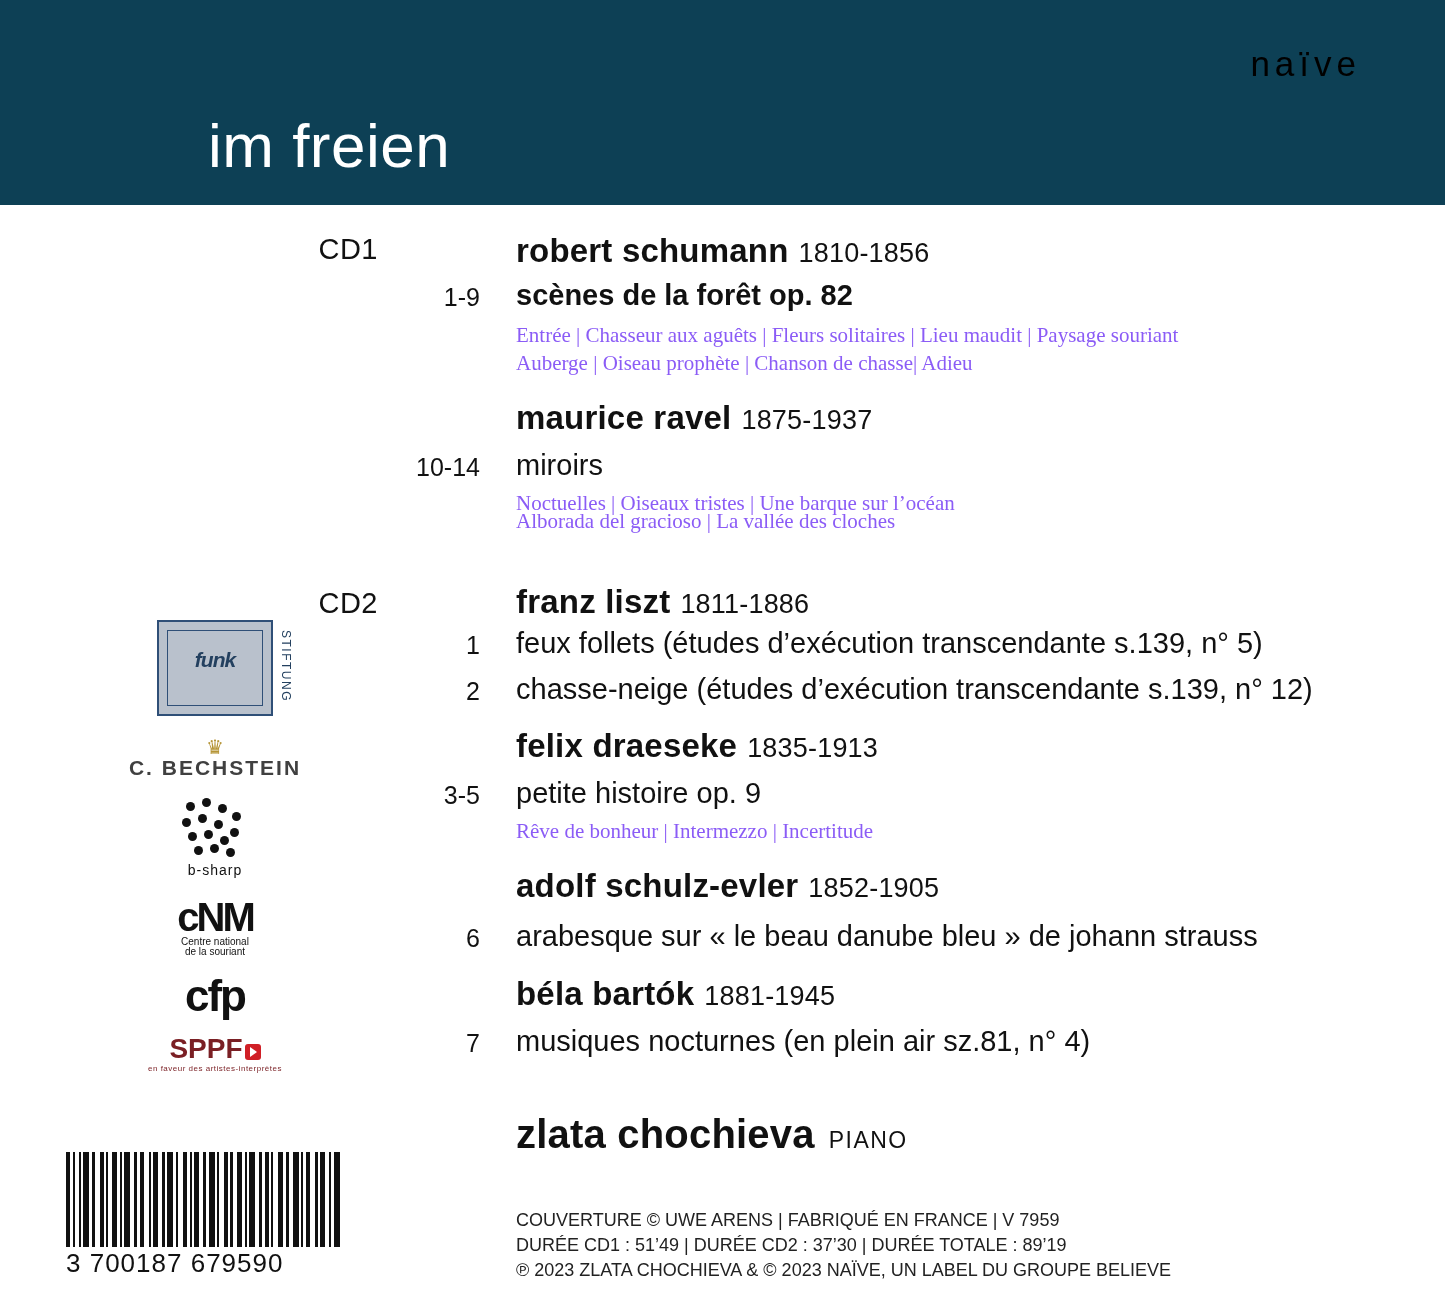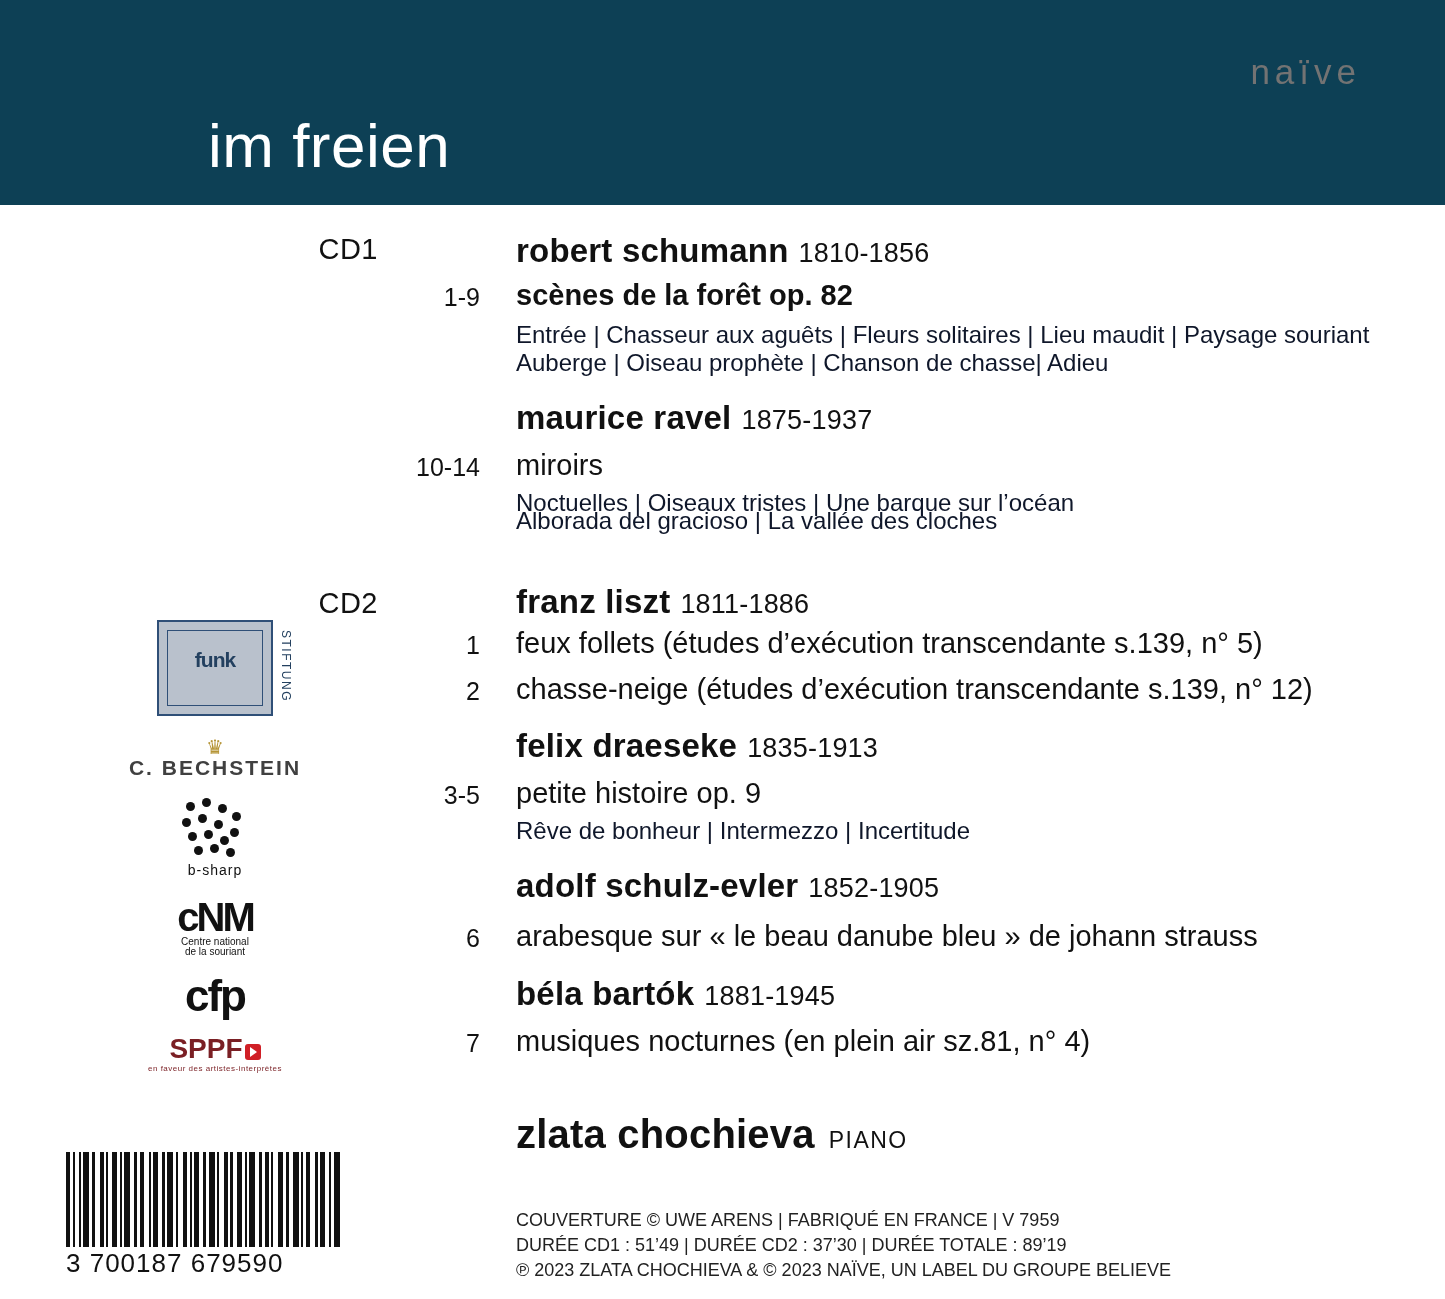--- a/index.html
+++ b/index.html
@@ -20,22 +20,22 @@
   .header-band {
     position: absolute;
     left: 0; top: 0;
     width: 1445px;
     height: 205px;
     background: #0d4055;
   }
   .label-logo {
     position: absolute;
     right: 84px;
-    top: 52px;
-    color: #737373;
+    top: 44px;
+    color: #000000;
     font-size: 35px;
     letter-spacing: 5px;
     font-weight: 400;
   }
   .album-title {
     position: absolute;
     left: 208px;
     top: 115px;
     color: #ffffff;
     font-size: 62px;
@@ -93,24 +93,25 @@
     left: 516px;
     font-size: 29px;
     font-weight: 400;
     color: #111;
     white-space: nowrap;
   }
 
   .movements {
     position: absolute;
     left: 516px;
-    font-size: 24px;
+    font-size: 21px;
     line-height: 28px;
-    color: #0f172a;
+    color: #8b5cf6;
     white-space: nowrap;
+    font-family: Liberation Serif, serif;
   }
 
   
   .performer {
     position: absolute;
     left: 516px;
     top: 1112px;
     font-size: 40px;
     font-weight: 600;
     color: #111;
@@ -162,20 +163,21 @@
     left: 8px; top: 8px; right: 8px; bottom: 8px;
     border: 1px solid #2f4f77;
   }
   .funk-word {
     position: absolute;
     left: 0; right: 0; top: 26px;
     text-align: center;
     font-size: 21px;
     color: #23405f;
     font-weight: 700;
+    font-style: italic;
     letter-spacing: -1px;
   }
   .funk-stift {
     position: absolute;
     left: 120px;
     top: -2px;
     font-size: 12px;
     letter-spacing: 1.5px;
     color: #23405f;
     writing-mode: vertical-rl;

